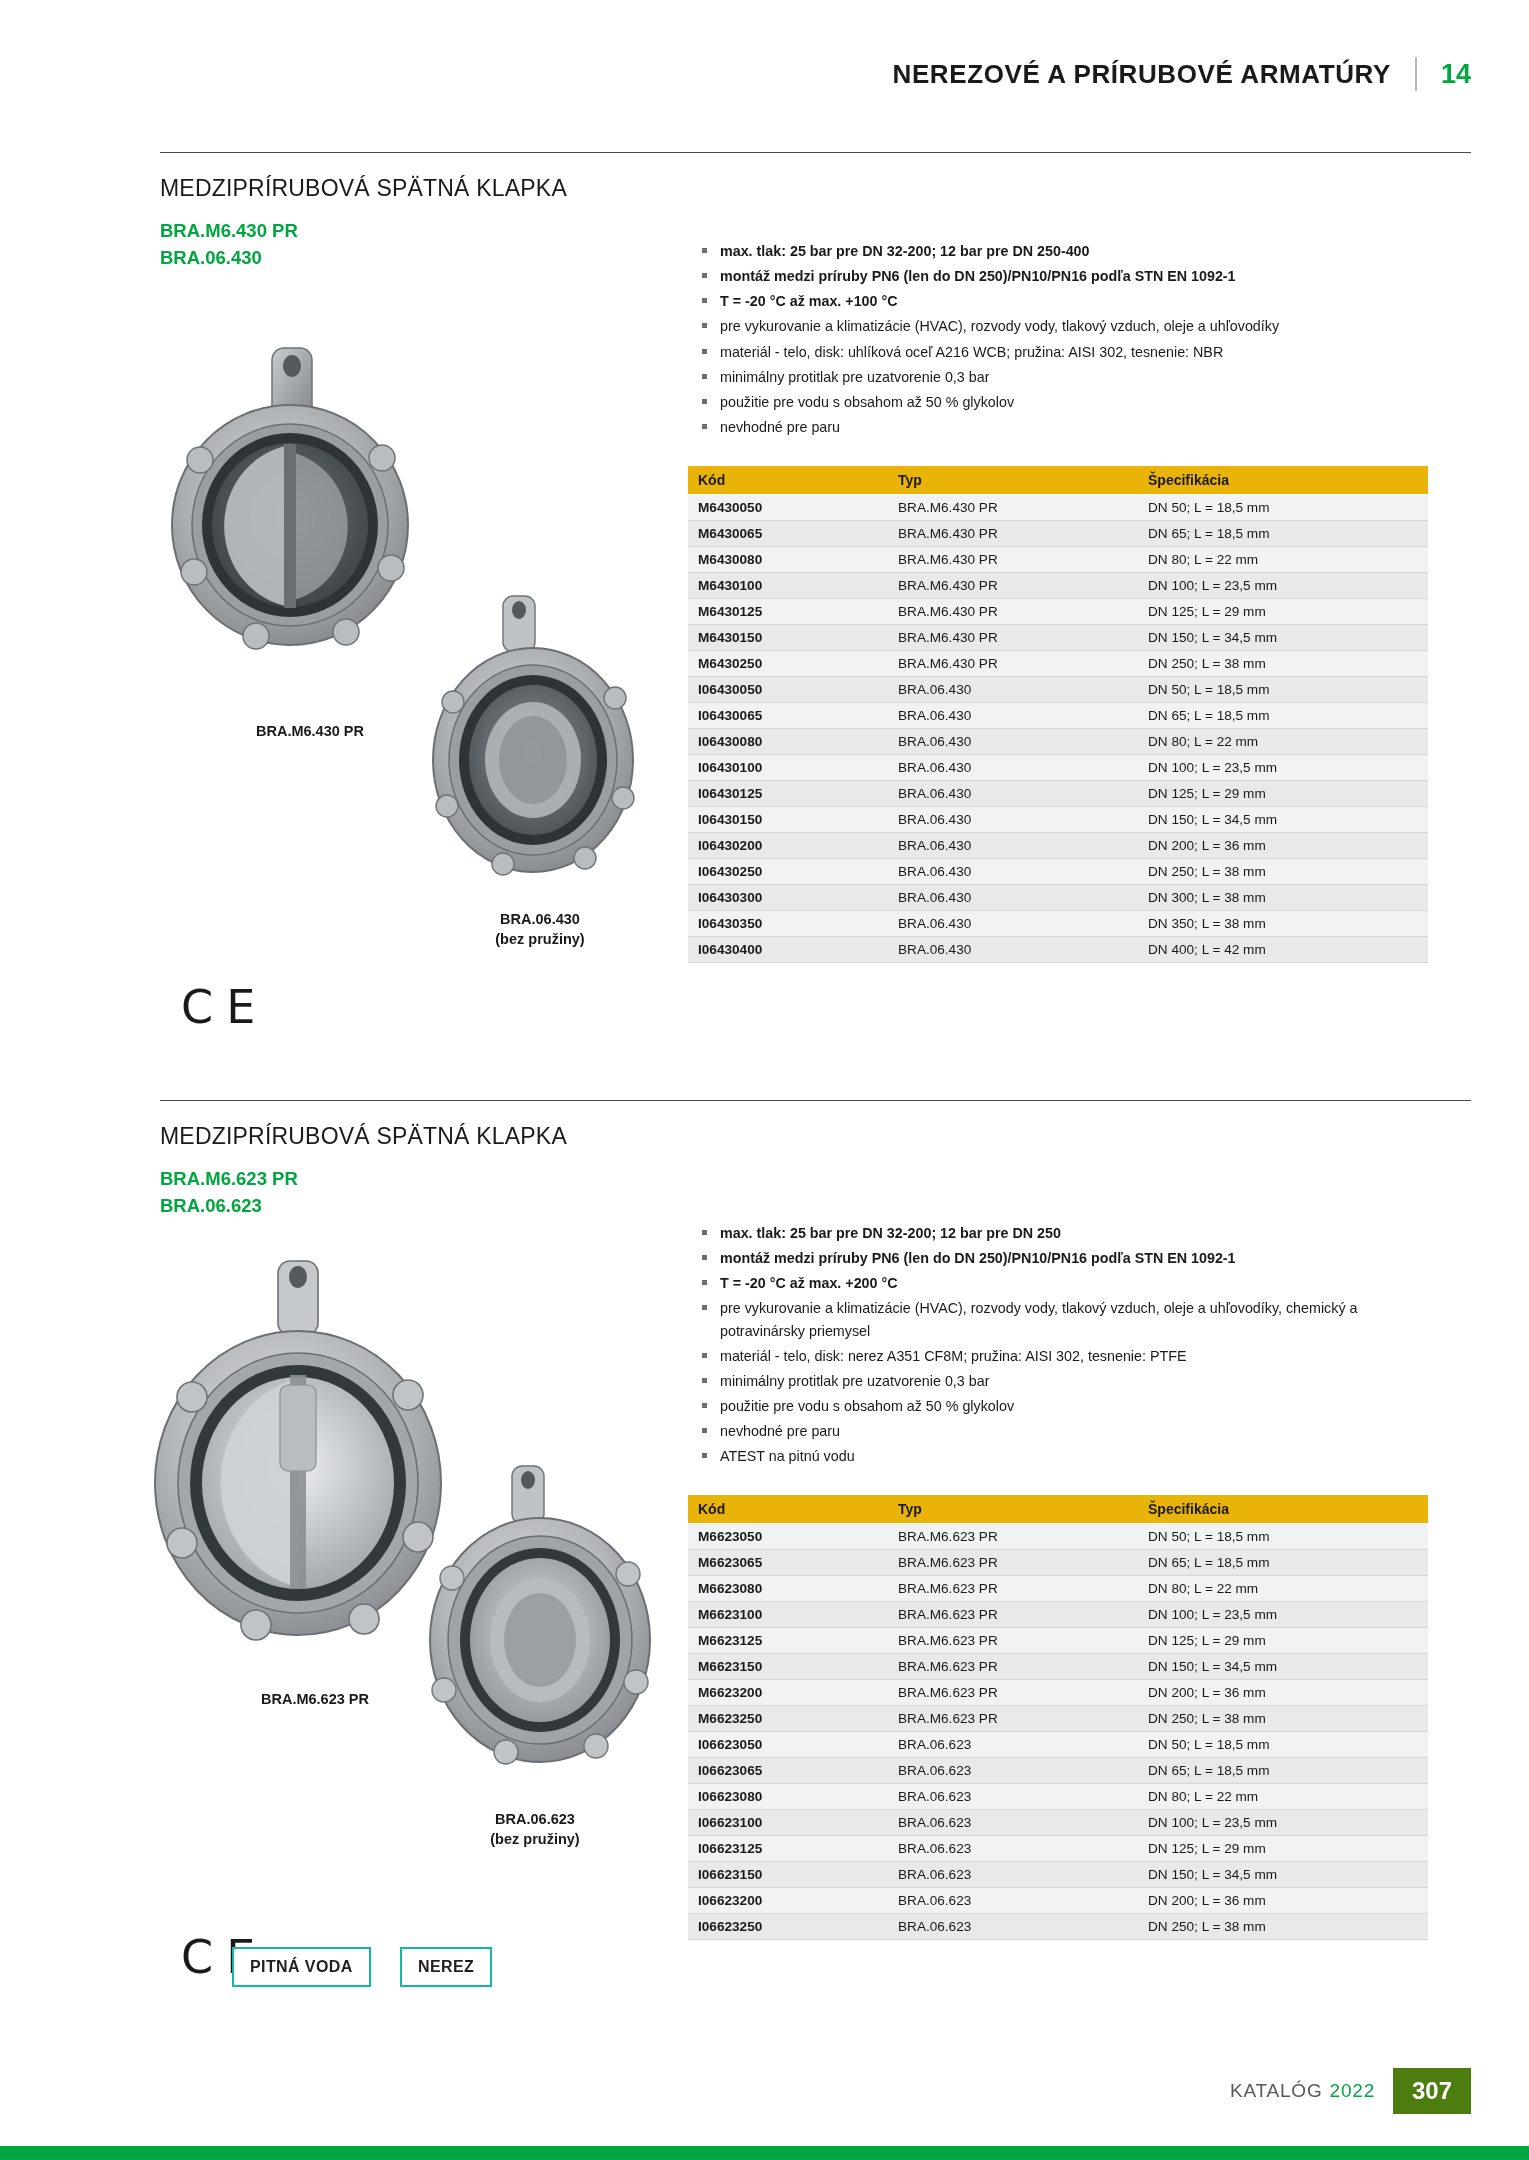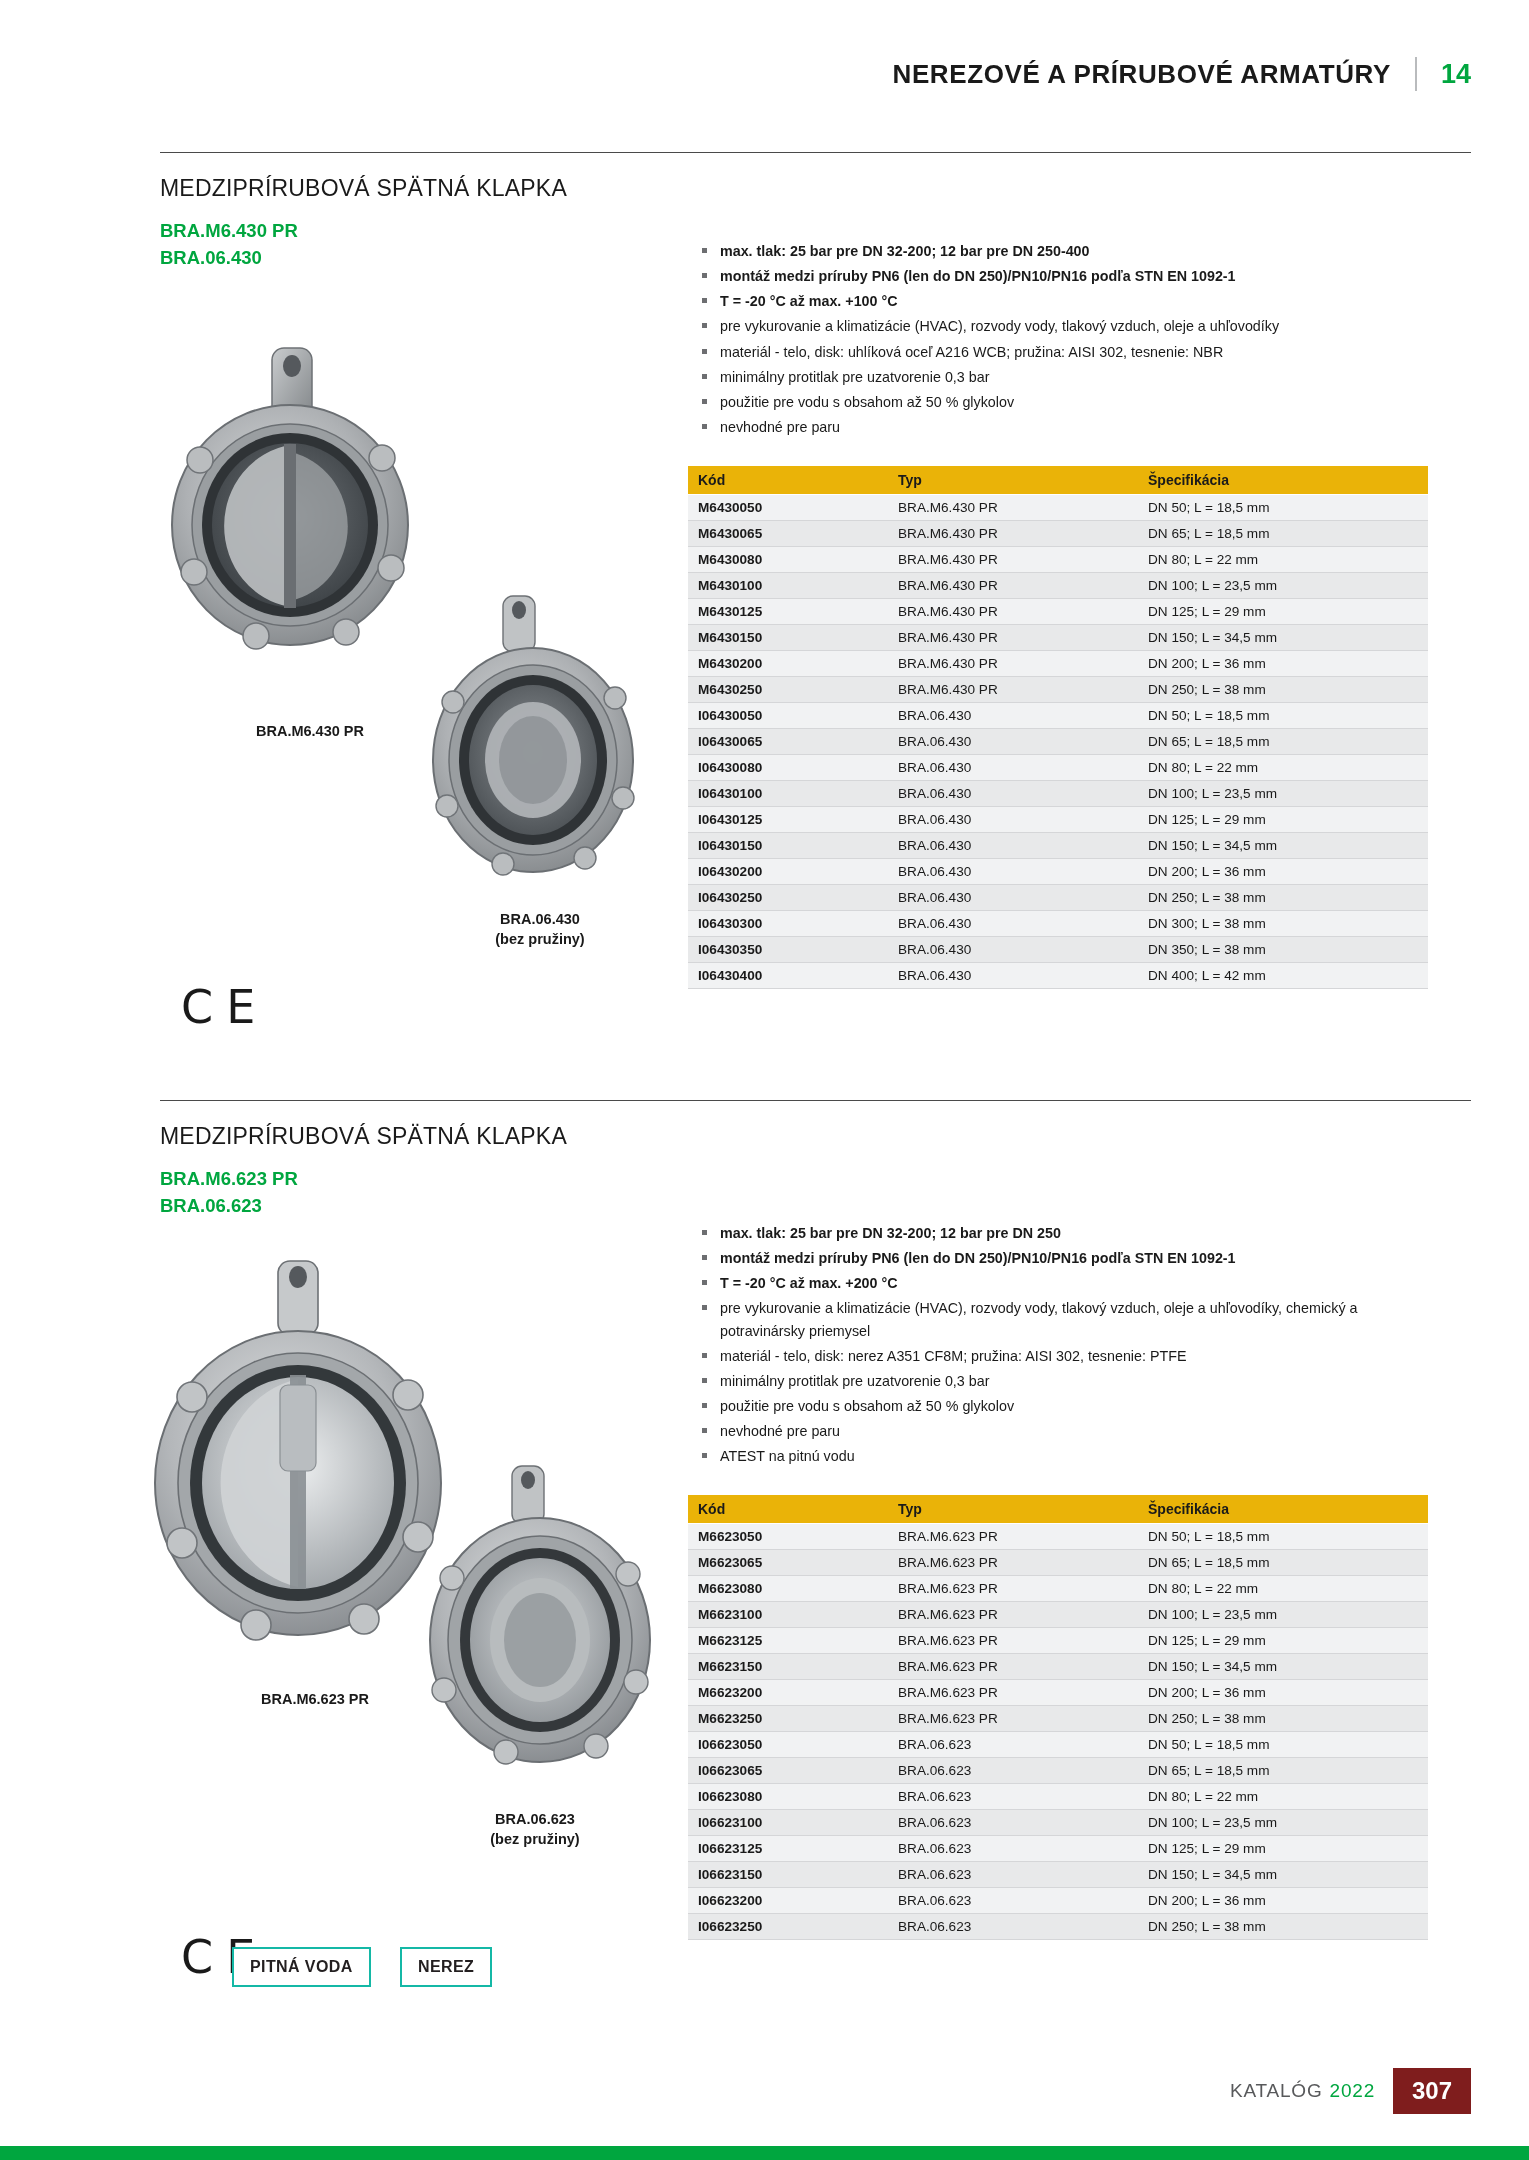--- a/index.html
+++ b/index.html
@@ -178,21 +178,21 @@
   .footer-text {
     display: flex;
     align-items: center;
     font-size: 19px;
     letter-spacing: 0.8px;
     color: #58595b;
     padding-right: 18px;
   }
   .footer-text .year { color: #00a63f; margin-left: 7px; font-weight: normal;}
   .footer-page {
-    background: #7f1d1d;
+    background: #4d7c0f;
     color: #ffffff;
     font-weight: bold;
     font-size: 24px;
     width: 78px;
     display: flex;
     align-items: center;
     justify-content: center;
   }
 
   
@@ -263,25 +263,20 @@
       </tr>
     <tr>
         <td class="code">M6430125</td>
         <td>BRA.M6.430 PR</td>
         <td>DN 125; L = 29 mm</td>
       </tr>
     <tr>
         <td class="code">M6430150</td>
         <td>BRA.M6.430 PR</td>
         <td>DN 150; L = 34,5 mm</td>
-      </tr>
-    <tr>
-        <td class="code">M6430200</td>
-        <td>BRA.M6.430 PR</td>
-        <td>DN 200; L = 36 mm</td>
       </tr>
     <tr>
         <td class="code">M6430250</td>
         <td>BRA.M6.430 PR</td>
         <td>DN 250; L = 38 mm</td>
       </tr>
     <tr>
         <td class="code">I06430050</td>
         <td>BRA.06.430</td>
         <td>DN 50; L = 18,5 mm</td>

